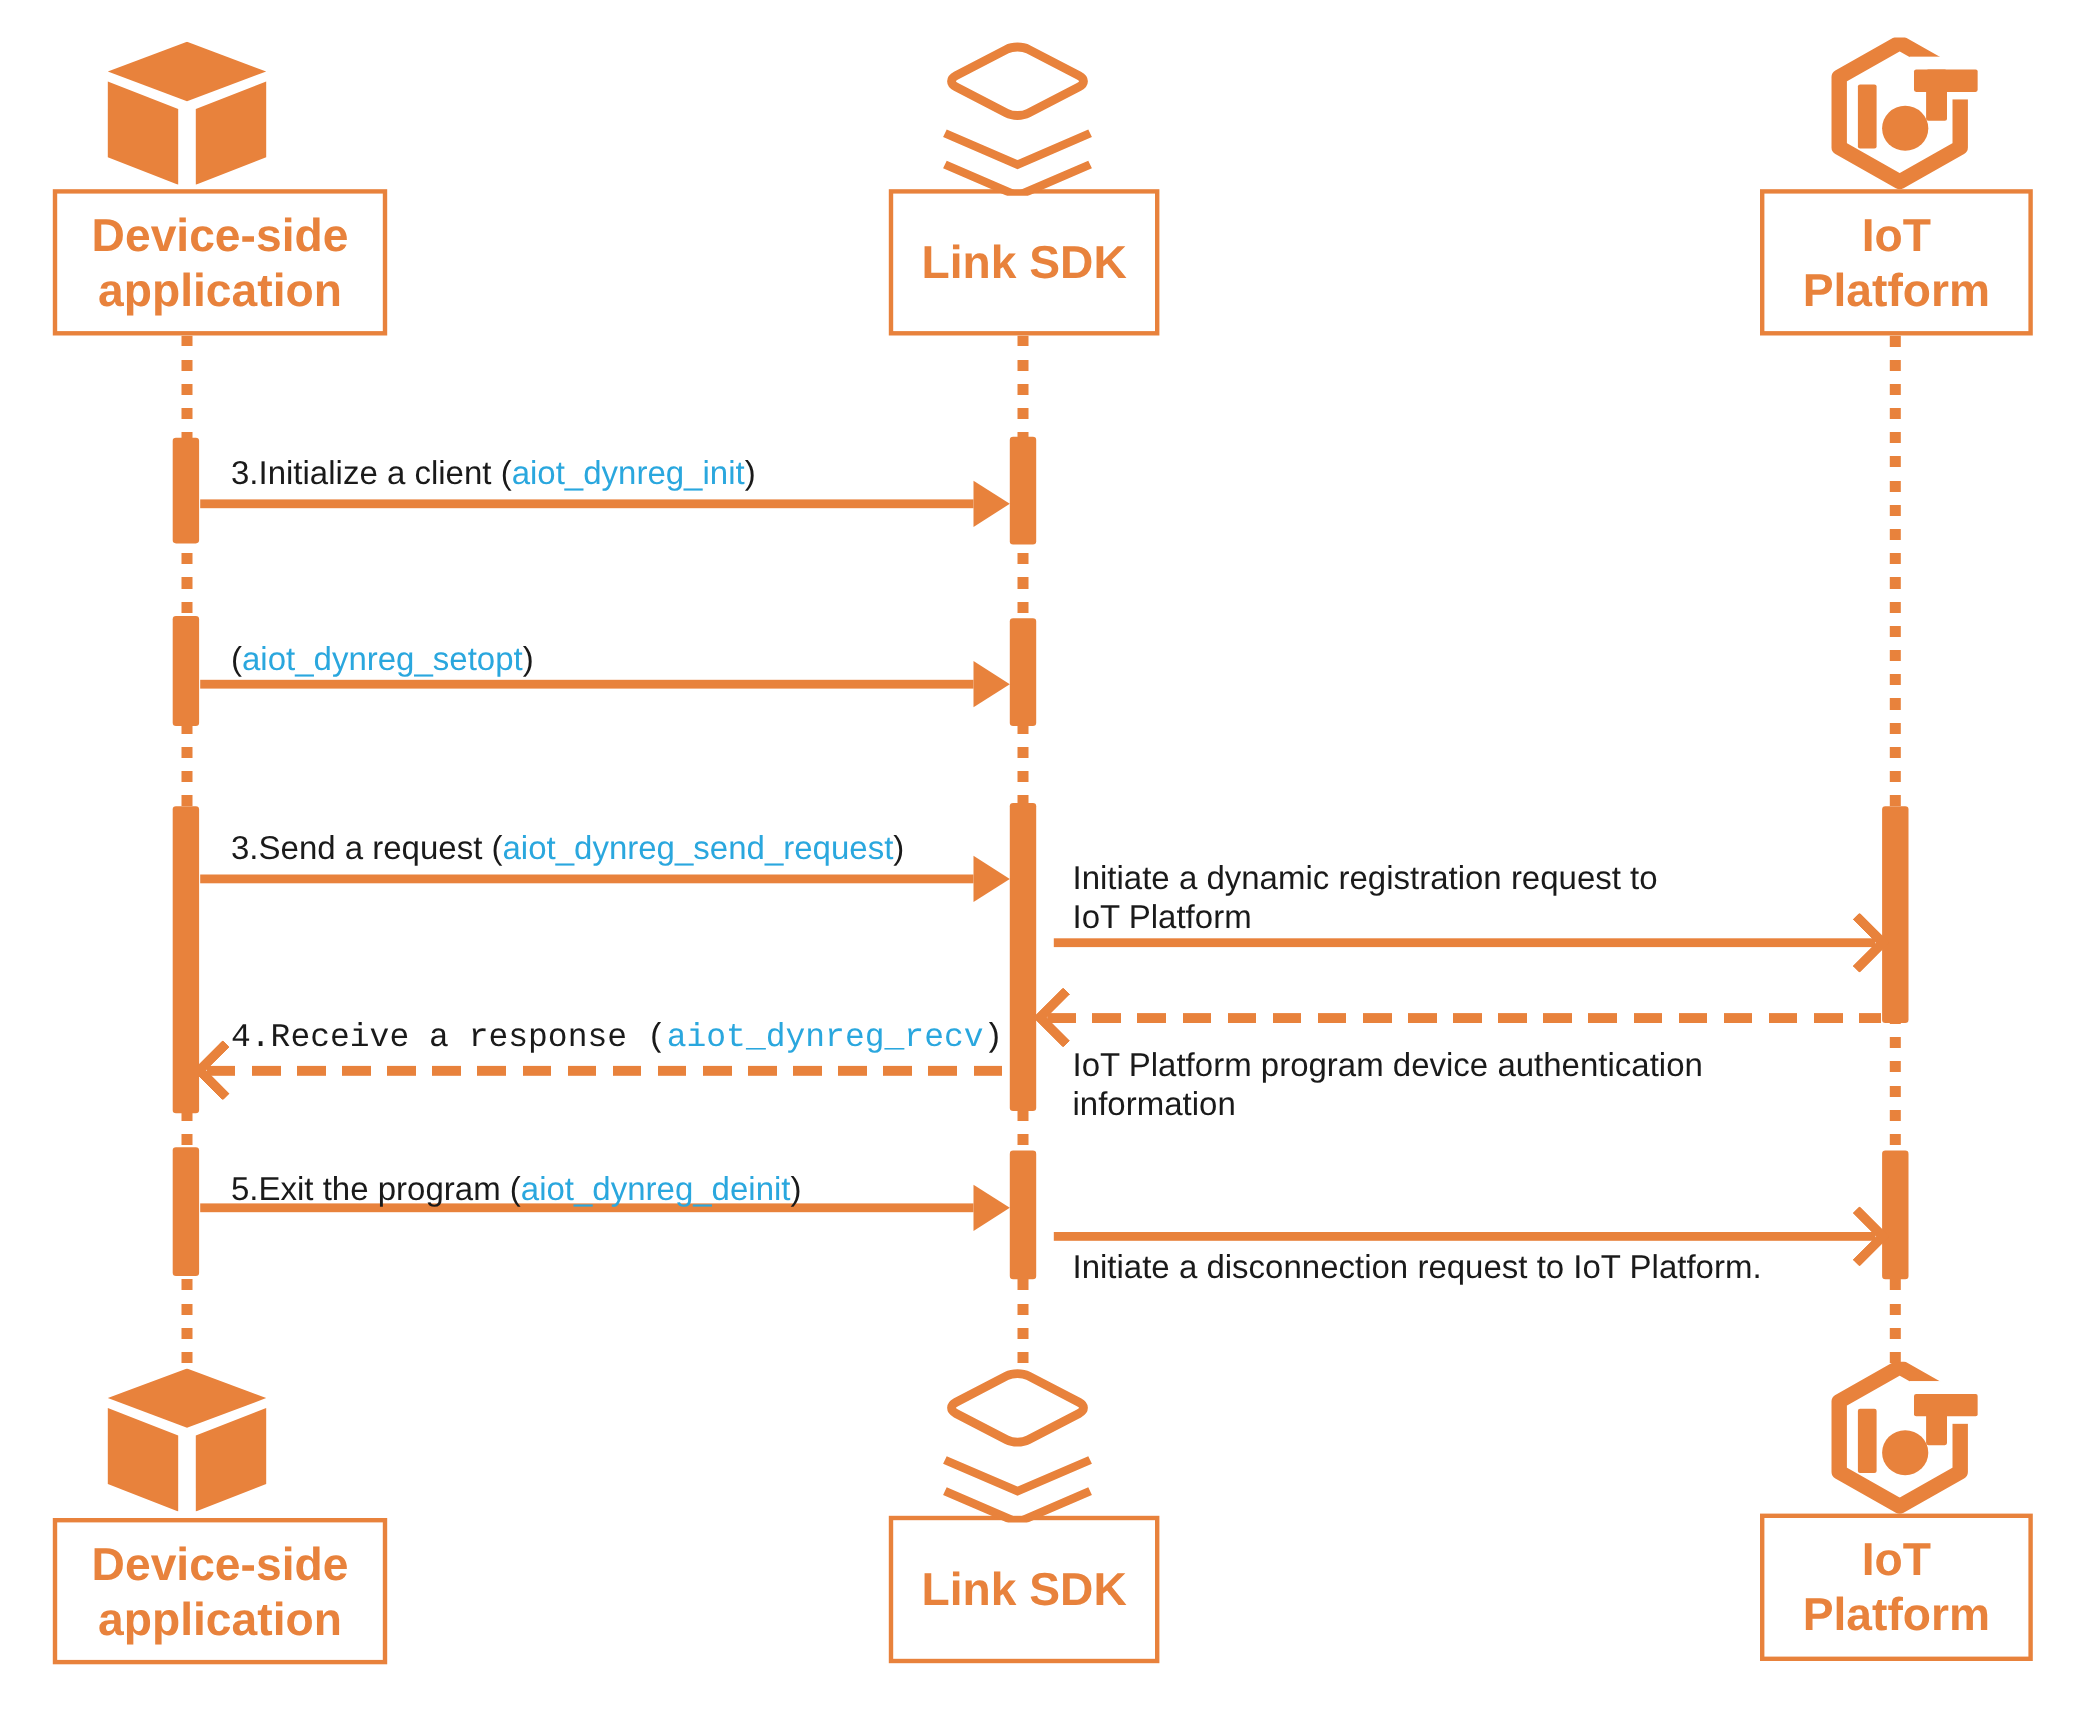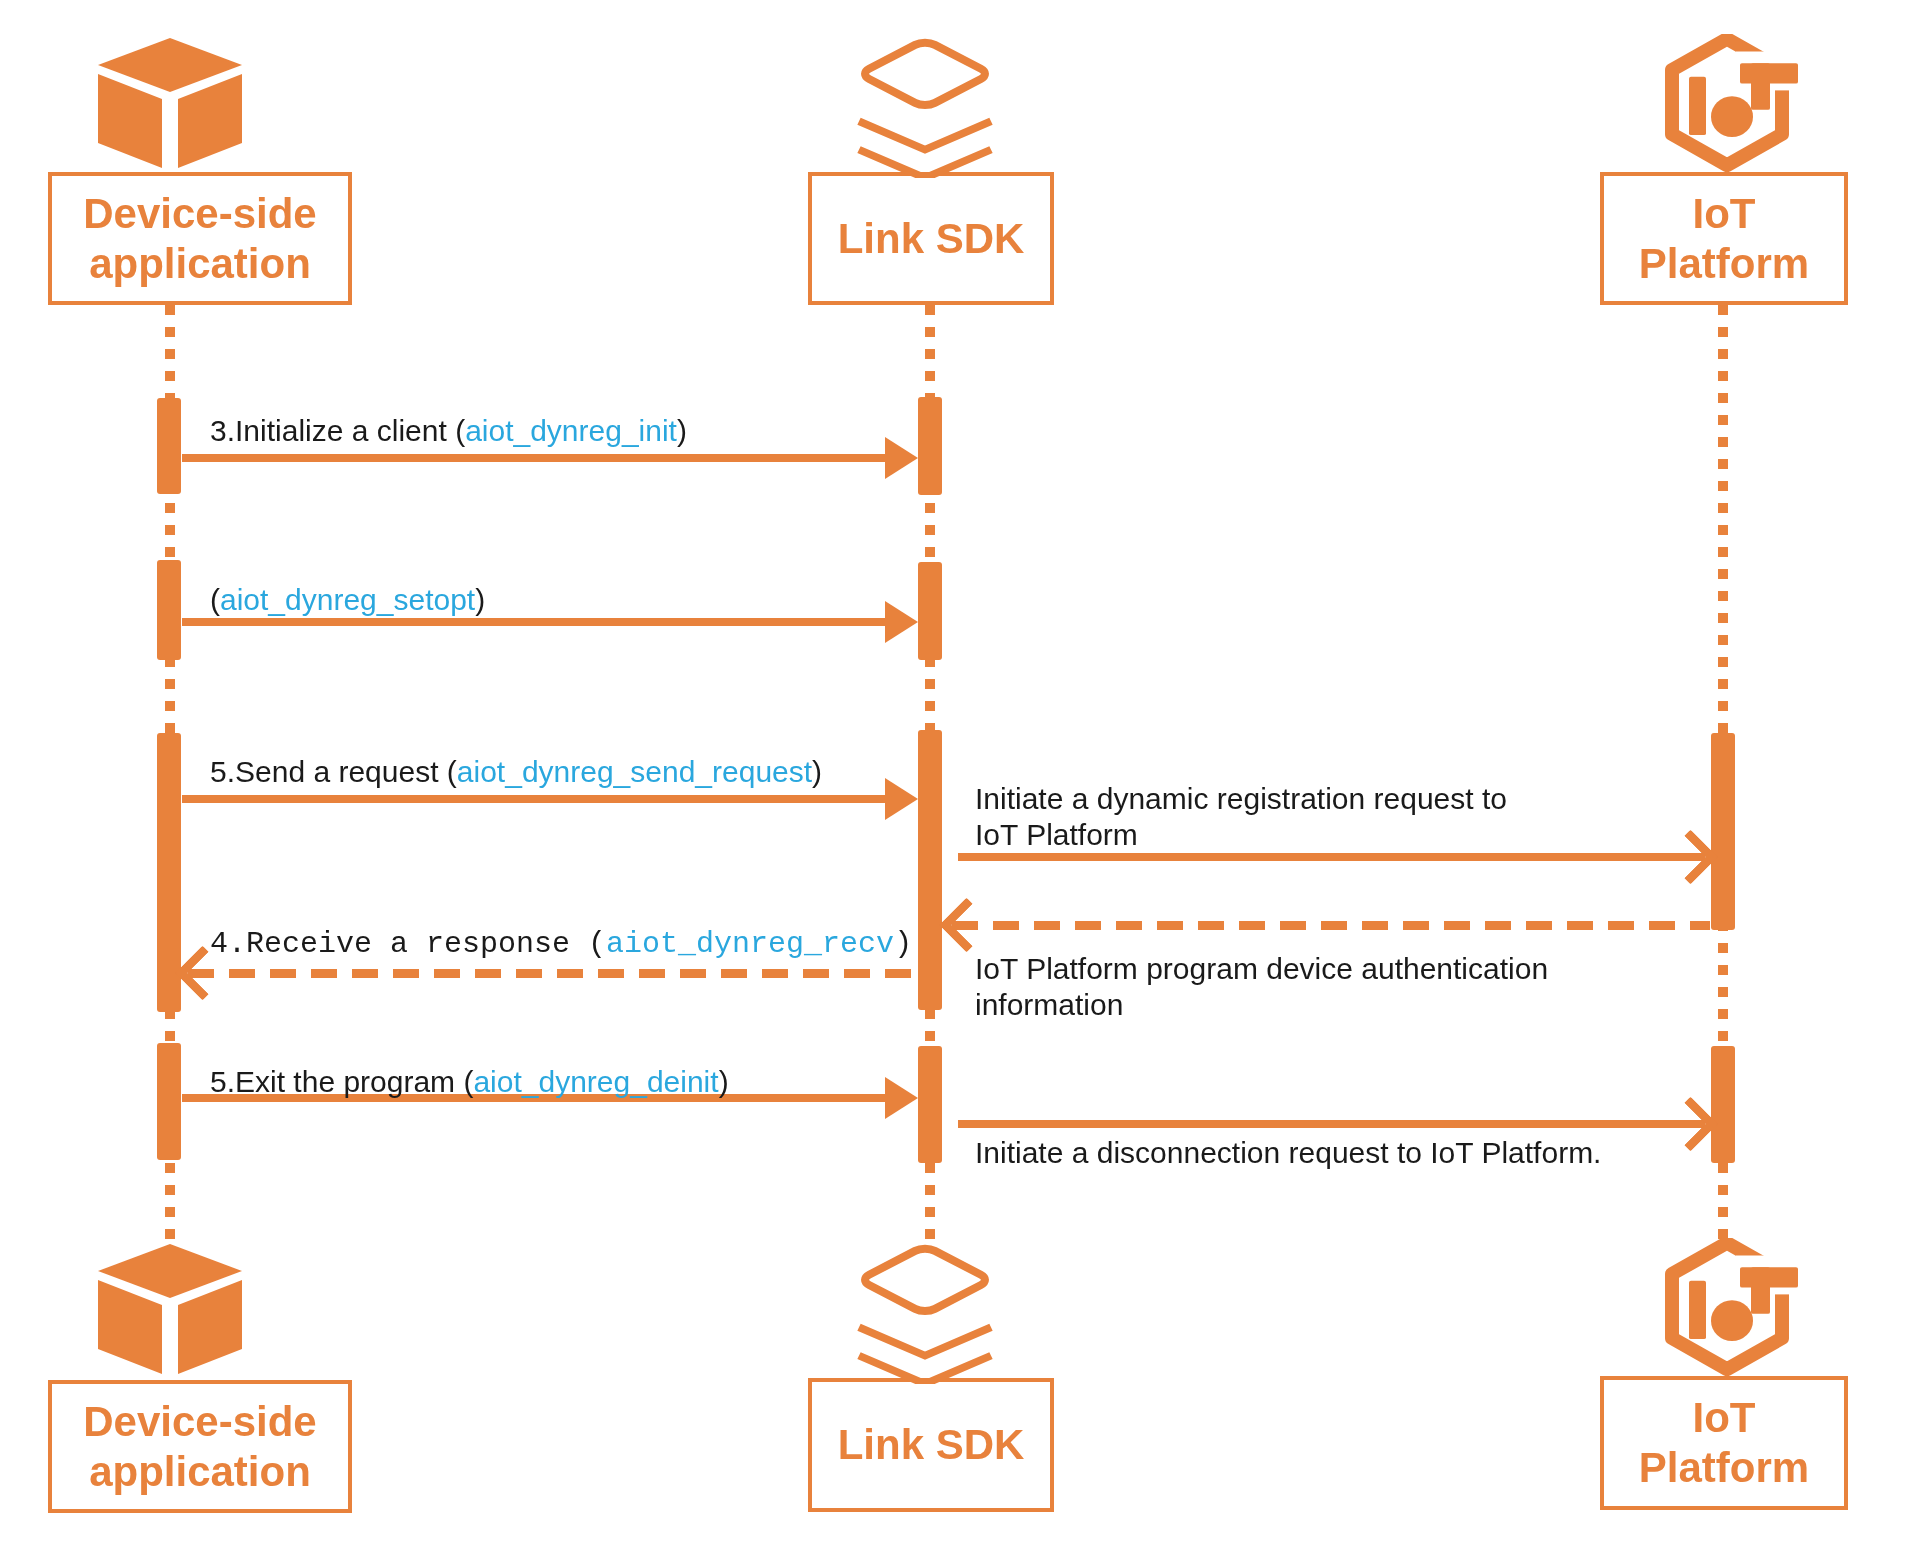--- a/index.html
+++ b/index.html
@@ -92,21 +92,21 @@
   <div class="arr solid chev-r" style="left:958px;top:853px;width:747px;"></div>
   <div class="arr dash chev-l" style="left:952px;top:921px;width:758px;"></div>
   <div class="arr dash chev-l" style="left:188px;top:969px;width:730px;"></div>
   <div class="arr solid head-tri" style="left:182px;top:1094px;width:703px;"></div>
   <div class="arr solid chev-r" style="left:958px;top:1120px;width:747px;"></div>
 
   <div class="msg" style="left:210px;top:413px;"><span>3.Initialize a client (</span><span class="fn">aiot_dynreg_init</span><span>)</span></div>
 
   <div class="msg two" style="left:210px;top:537px;"><br><span>(</span><span class="fn">aiot_dynreg_setopt</span><span>)</span></div>
 
-  <div class="msg" style="left:210px;top:754px;"><span>5.Send a request (</span><span class="fn">aiot_dynreg_send_request</span><span>)</span></div>
+  <div class="msg" style="left:210px;top:754px;"><span>3.Send a request (</span><span class="fn">aiot_dynreg_send_request</span><span>)</span></div>
 
   <div class="msg" style="left:975px;top:781px;"><span>Initiate a dynamic registration request to</span><br><span>IoT Platform</span></div>
 
   <div class="msg" style="left:210px;top:926px;font-family:Liberation Mono, monospace;"><span>4.Receive a response (</span><span class="fn">aiot_dynreg_recv</span><span>)</span></div>
 
   <div class="msg" style="left:975px;top:951px;"><span>IoT Platform program device authentication</span><br><span>information</span></div>
 
   <div class="msg" style="left:210px;top:1064px;"><span>5.Exit the program (</span><span class="fn">aiot_dynreg_deinit</span><span>)</span></div>
 
   <div class="msg" style="left:975px;top:1135px;"><span>Initiate a disconnection request to IoT Platform.</span></div>

